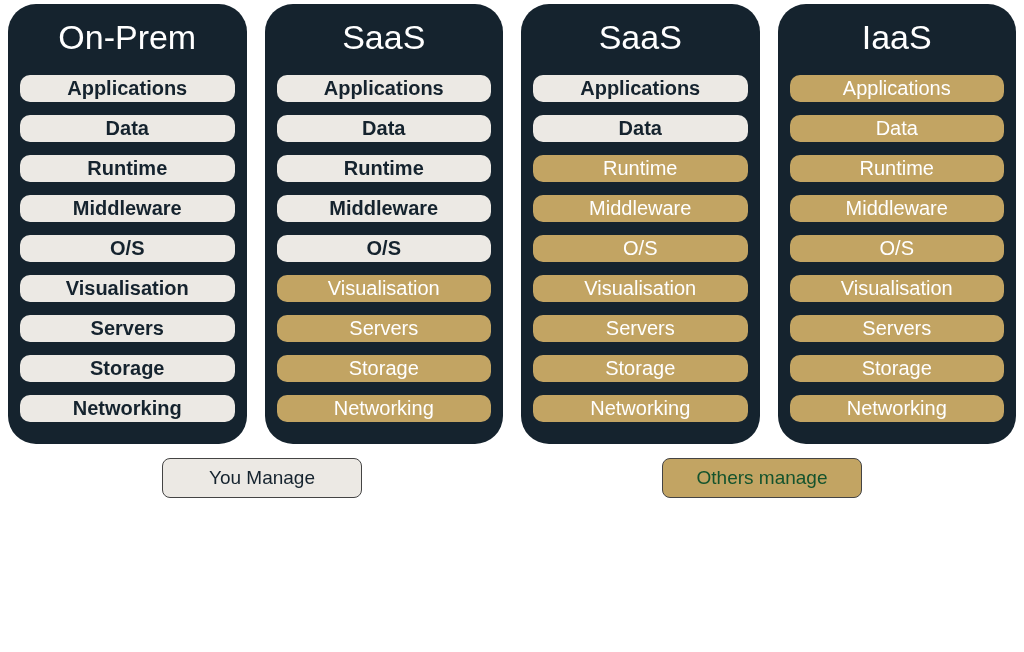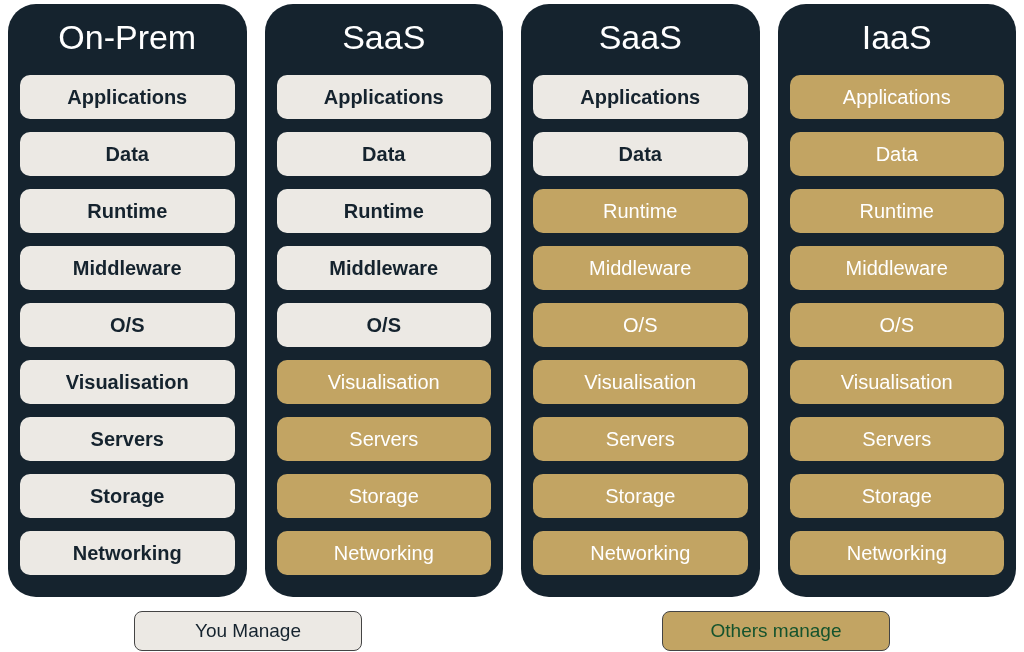--- a/index.html
+++ b/index.html
@@ -30,21 +30,21 @@
   }
   .col-title {
     color: #ffffff;
     font-size: 34px;
     font-weight: 400;
     margin-bottom: 18px;
     text-align: center;
   }
   .layer {
     width: 100%;
-    height: 44px;
+    height: 27px;
     border-radius: 10px;
     display: flex;
     align-items: center;
     justify-content: center;
     font-size: 20px;
     font-weight: 600;
     margin-bottom: 13px;
   }
   .layer:last-child { margin-bottom: 4px; }
   .you {
@@ -57,21 +57,21 @@
     font-weight: 500;
   }
   .legend {
     display: flex;
     gap: 300px;
     margin-top: 14px;
     justify-content: center;
     width: 100%;
   }
   .legend-item {
-    width: 228px;
+    width: 200px;
     height: 40px;
     border-radius: 8px;
     display: flex;
     align-items: center;
     justify-content: center;
     font-size: 19px;
     font-weight: 500;
     border: 1px solid #444;
   }
   .legend-you {

